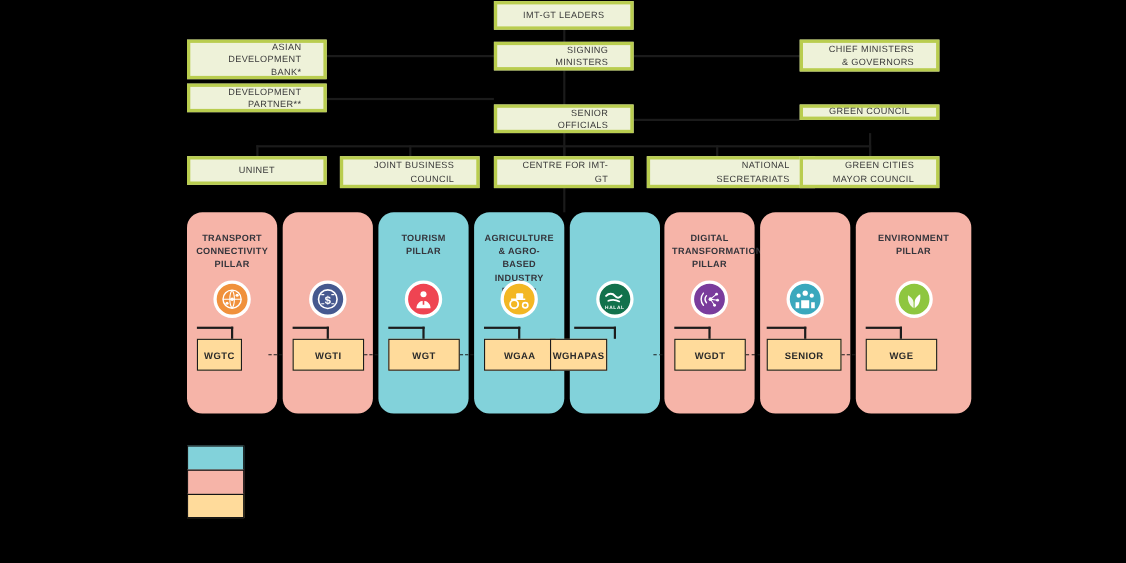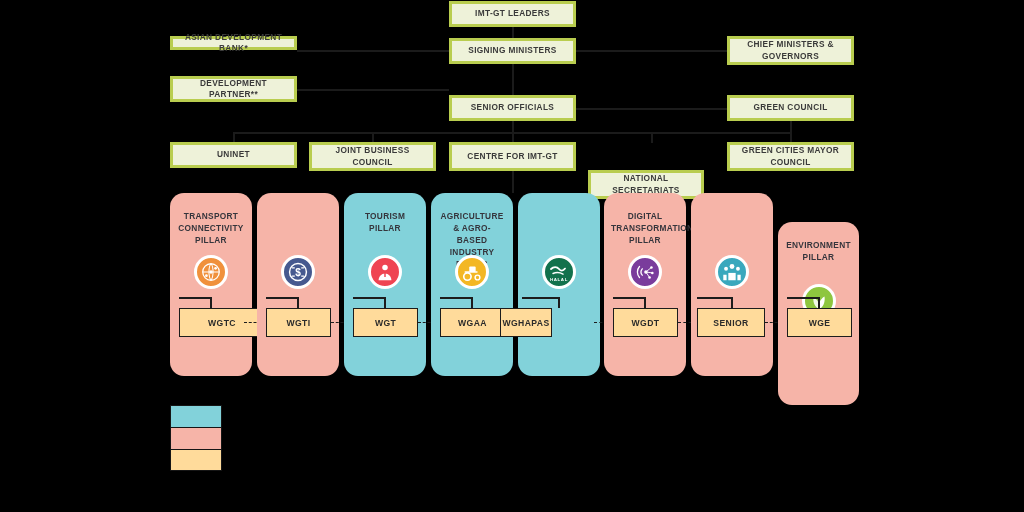--- a/index.html
+++ b/index.html
@@ -12,27 +12,27 @@
   #stage { position: relative; width: 1024px; height: 512px; }
 
   
   .gbox {
     position: absolute;
     background: #eef2d9;
     border: 3px solid #b9cd4f;
     display: flex;
     align-items: center;
     justify-content: center;
-    text-align: center;
+    text-align: right;
     color: #3a3a3a;
     font-size: 8.3px;
-    font-weight: 700;
+    font-weight: 400;
     letter-spacing: .35px;
     line-height: 1.35;
-    padding: 2px 8px;
+    padding: 2px 20px;
   }
 
   
   .conn { position: absolute; background: #1b1b1b; }
   .conn-v { width: 2px; }
   .conn-h { height: 2px; }
 
   
   .pillar {
     position: absolute;
@@ -125,47 +125,47 @@
       <div class="conn conn-v" style="left: 512px; top: 132px; height: 11px;"></div>
       <div class="conn conn-v" style="left: 651px; top: 132px; height: 11px;"></div>
       <div class="conn conn-v" style="left: 790px; top: 132px; height: 11px;"></div>
       <div class="conn conn-h" style="left: 233px; top: 132px; width: 558px;"></div>
       <div class="conn conn-v" style="left: 790px; top: 121px; height: 22px;"></div>
       <div class="conn conn-v" style="left: 512px; top: 171px; height: 22px;"></div>
     </div>
 
   <div id="gov-layer">
       <div class="gbox" style="left: 449px; top: 1px; width: 127px; height: 26px;">IMT-GT LEADERS</div>
-      <div class="gbox" style="left: 170px; top: 36px; width: 127px; height: 14px;">ASIAN DEVELOPMENT BANK*</div>
+      <div class="gbox" style="left: 170px; top: 36px; width: 127px; height: 36px;">ASIAN DEVELOPMENT BANK*</div>
       <div class="gbox" style="left: 449px; top: 38px; width: 127px; height: 26px;">SIGNING MINISTERS</div>
       <div class="gbox" style="left: 727px; top: 36px; width: 127px; height: 29px;">CHIEF MINISTERS &amp; GOVERNORS</div>
       <div class="gbox" style="left: 170px; top: 76px; width: 127px; height: 26px;">DEVELOPMENT PARTNER**</div>
       <div class="gbox" style="left: 449px; top: 95px; width: 127px; height: 26px;">SENIOR OFFICIALS</div>
-      <div class="gbox" style="left: 727px; top: 95px; width: 127px; height: 26px;">GREEN COUNCIL</div>
+      <div class="gbox" style="left: 727px; top: 95px; width: 127px; height: 14px;">GREEN COUNCIL</div>
       <div class="gbox" style="left: 170px; top: 142px; width: 127px; height: 26px;">UNINET</div>
       <div class="gbox" style="left: 309px; top: 142px; width: 127px; height: 29px;">JOINT BUSINESS COUNCIL</div>
       <div class="gbox" style="left: 449px; top: 142px; width: 127px; height: 29px;">CENTRE FOR IMT-GT</div>
-      <div class="gbox" style="left: 588px; top: 142px; width: 116px; height: 29px; margin-top: 28px;">NATIONAL SECRETARIATS</div>
+      <div class="gbox" style="left: 588px; top: 142px; width: 153px; height: 29px;">NATIONAL SECRETARIATS</div>
       <div class="gbox" style="left: 727px; top: 142px; width: 127px; height: 29px;">GREEN CITIES MAYOR COUNCIL</div>
     </div>
 
   <div id="pillar-layer">
       <div class="pillar pink" style="left: 170px; width: 82px;">
         <div class="pillar-title">TRANSPORT CONNECTIVITY PILLAR</div>
         <div class="pillar-icon" style="background: rgb(240, 145, 60);">
           <svg width="22" height="22" viewBox="0 0 24 24">
             <circle cx="12" cy="12" r="9" fill="none" stroke="#ffffff" stroke-width="1.4"></circle>
             <path d="M3 12h18M12 3c3 3.5 3 14 0 18M12 3c-3 3.5-3 14 0 18" fill="none" stroke="#ffffff" stroke-width="1.1"></path>
             <circle cx="12" cy="12" r="1.8" fill="#ffffff"></circle>
             <circle cx="17" cy="8" r="1.5" fill="#ffffff"></circle>
             <circle cx="7" cy="16" r="1.5" fill="#ffffff"></circle>
           </svg>
         </div>
       </div>
-      <div class="wg" style="left: 179px; width: 86px;">WGTC</div>
+      <div class="wg" style="left: 179px; width: 41px;">WGTC</div>
       <div class="wgbracket" style="left: 210px; top: 297px; width: 2px; height: 11px;"></div>
       <div class="wgbracket" style="left: 179px; top: 297px; width: 33px; height: 2px;"></div>
       <div class="wglink" style="left: 244px; width: 22px;"></div>
       <div class="pillar pink" style="left: 257px; width: 82px;">
         <div class="pillar-icon" style="background: rgb(70, 89, 143);">
           <svg width="22" height="22" viewBox="0 0 24 24">
             <circle cx="12" cy="12" r="9.2" fill="none" stroke="#ffffff" stroke-width="1.6"></circle>
             <text x="12" y="16.4" font-size="11" font-family="Liberation Sans, sans-serif" font-weight="700" fill="#ffffff" text-anchor="middle">$</text>
             <path d="M5.5 7.5h3M5.5 16.5h3M15.5 7.5h3M15.5 16.5h3" stroke="#ffffff" stroke-width="1.2" fill="none"></path>
           </svg>
@@ -242,21 +242,21 @@
             <circle cx="18.5" cy="8.5" r="2.1" fill="#ffffff"></circle>
             <path d="M8 21v-8h8v8z" fill="#ffffff"></path>
             <path d="M2.5 21v-6h3.6v6zM17.9 21v-6h3.6v6z" fill="#ffffff"></path>
           </svg>
         </div>
       </div>
       <div class="wg" style="left: 697px; width: 68px;">SENIOR</div>
       <div class="wgbracket" style="left: 731px; top: 297px; width: 2px; height: 11px;"></div>
       <div class="wgbracket" style="left: 697px; top: 297px; width: 36px; height: 2px;"></div>
       <div class="wglink" style="left: 765px; width: 22px;"></div>
-      <div class="pillar pink" style="left: 778px; width: 81px; margin-top: 29px;">
+      <div class="pillar pink" style="left: 778px; width: 105px;">
         <div class="pillar-title">ENVIRONMENT PILLAR</div>
         <div class="pillar-icon" style="background: rgb(142, 198, 63);">
           <svg width="22" height="22" viewBox="0 0 24 24">
             <path d="M12 21c-1-6 1-11 6-14 1 7-2 12-6 14z" fill="#ffffff"></path>
             <path d="M12 21c-4-2-7-7-6-13 5 3 7 7 6 13z" fill="#ffffff" opacity="0.88"></path>
             <path d="M12 21V9" stroke="#8ec63f" stroke-width="1.1"></path>
           </svg>
         </div>
       </div>
       <div class="wg" style="left: 787px; width: 65px;">WGE</div>

